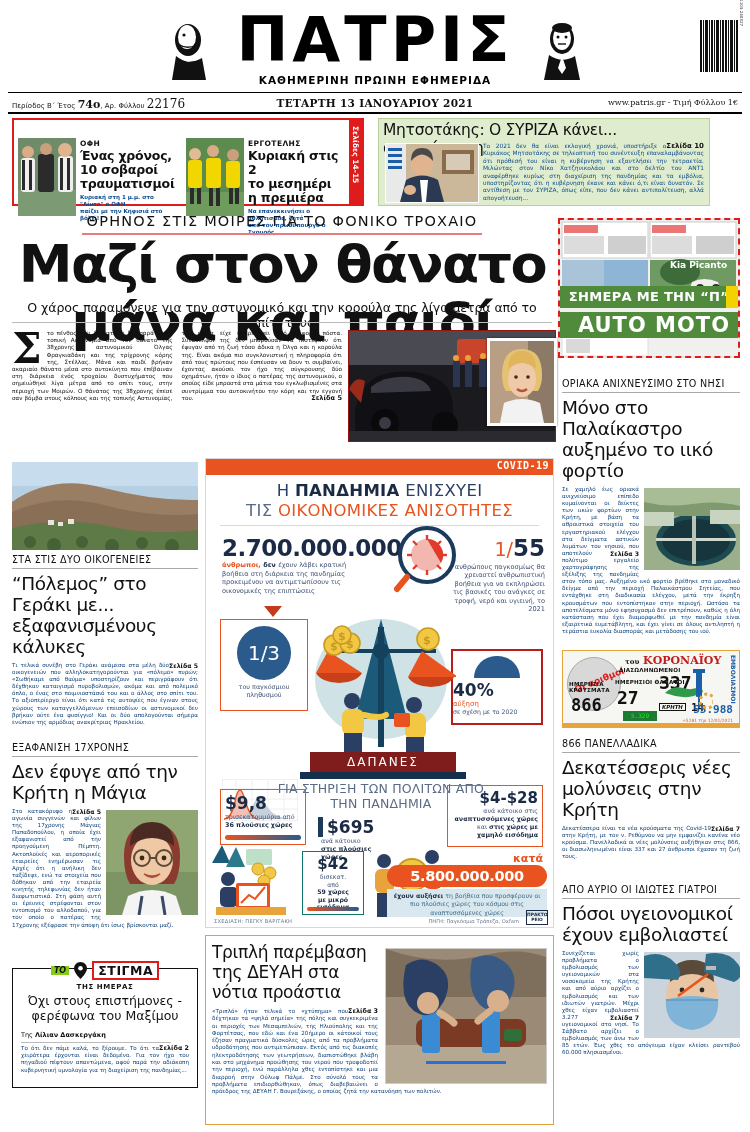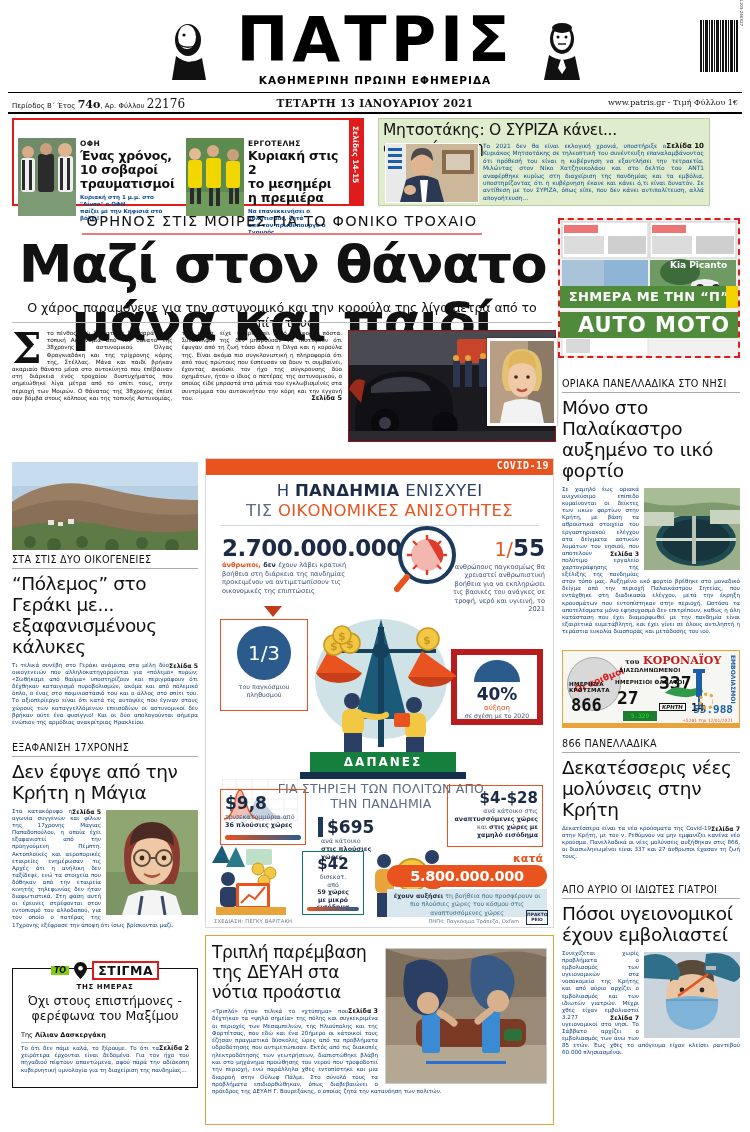--- a/index.html
+++ b/index.html
@@ -102,27 +102,27 @@
   .ig-bigtxt .or{color:#e8531f;font-weight:bold;}
   .ig-bigtxt .bk{color:#1b2a45;font-weight:bold;}
   .ig-arrow{position:absolute;left:58px;top:147px;width:0;height:0;border-left:9px solid transparent;border-right:9px solid transparent;border-top:11px solid #c23b1b;}
   .ig-1of33{position:absolute;right:8px;top:76px;width:95px;text-align:right;}
   .ig-1of33 .n{font-size:19px;color:#e8531f;}
   .ig-1of33 .n b{font-size:23px;color:#1b2a45;}
   .ig-1of33 .t{font-size:6.6px;line-height:8.4px;color:#3f5275;margin-top:2px;}
   .ig-third{position:absolute;left:14px;top:160px;width:88px;height:92px;border:1px solid #e8531f;box-sizing:border-box;text-align:center;}
   .ig-third .circ{margin:6px auto 0;width:54px;height:54px;border-radius:50%;border:7px solid #2a5b8c;box-sizing:border-box;color:#fff;font-size:20px;line-height:40px;background:#2a5b8c;}
   .ig-third .cap{font-size:6.4px;line-height:8px;color:#3f5275;margin-top:3px;}
-  .ig-40{position:absolute;right:10px;top:190px;width:92px;height:76px;border:6px solid #b91c1c;box-sizing:border-box;text-align:center;}
+  .ig-40{position:absolute;right:10px;top:190px;width:92px;height:76px;border:2px solid #b91c1c;box-sizing:border-box;text-align:left;}
   .ig-40 .fan{margin:5px auto 0;width:46px;height:22px;background:#2a5b8c;border-radius:46px 46px 0 0;}
   .ig-40 .n{font-size:17px;font-weight:bold;color:#1b2a45;margin-top:2px;}
   .ig-40 .t{font-size:7px;color:#e8531f;}
   .ig-40 .t2{font-size:6.2px;color:#3f5275;line-height:7.6px;}
   .ig-scale{position:absolute;left:100px;top:150px;width:150px;height:150px;}
-  .ig-dap{position:absolute;left:104px;top:293px;width:146px;height:20px;background:#15803d;color:#fff;text-align:center;font-size:12px;font-weight:bold;line-height:20px;letter-spacing:2px;}
+  .ig-dap{position:absolute;left:104px;top:293px;width:146px;height:20px;background:#7f1d1d;color:#fff;text-align:center;font-size:12px;font-weight:normal;line-height:20px;letter-spacing:2px;}
   .ig-dap-base{position:absolute;left:94px;top:313px;width:166px;height:7px;background:#14304d;}
   .ig-dapsub{position:absolute;left:60px;top:322px;width:230px;text-align:center;font-size:12.5px;line-height:15px;color:#5b6b86;letter-spacing:.2px;}
   .ig-98{position:absolute;left:14px;top:330px;width:86px;height:56px;border:1px solid #e8531f;box-sizing:border-box;padding:3px 4px;}
   .ig-98 .n{font-size:17px;font-weight:bold;color:#1b2a45;}
   .ig-98 .t{font-size:6.4px;line-height:8px;color:#3f5275;}
   .ig-98 .t b{color:#1b2a45;}
   .ig-98 .bar{position:absolute;left:4px;right:4px;bottom:4px;height:5px;background:linear-gradient(90deg,#e8531f,#2a5b8c);border-radius:3px;}
   .ig-428{position:absolute;right:10px;top:326px;width:96px;height:62px;border:1px solid #e8531f;box-sizing:border-box;padding:3px 4px;text-align:right;}
   .ig-428 .n{font-size:15px;font-weight:bold;color:#1b2a45;}
   .ig-428 .t{font-size:6.3px;line-height:8px;color:#3f5275;}
@@ -694,21 +694,21 @@
       </svg>
     </div>
     <div class="ba-head">Τριπλή παρέμβαση της ΔΕΥΑΗ στα νότια προάστια</div>
     <div class="ba-body">
       <b class="pg">Σελίδα 3</b>
       <span>«Τριπλό» ήταν τελικά το «χτύπημα» που δέχτηκαν τα «ψηλά σημεία» της πόλης και συγκεκριμένα οι περιοχές των Μεσαμπελιών, της Ηλιούπολης και της Φορτέτσας, που εδώ και ένα 20ήμερο οι κάτοικοί τους έζησαν πραγματικά δύσκολες ώρες από τα προβλήματα υδροδότησης που αντιμετώπισαν. Εκτός από τις διακοπές ηλεκτροδότησης των γεωτρήσεων, διαπιστώθηκε βλάβη και στο μηχάνημα προώθησης του νερού που τροφοδοτεί την περιοχή, ενώ παράλληλα χθες εντοπίστηκε και μια διαρροή στην Ούλωφ Πάλμε. Στο σύνολό τους τα προβλήματα επιδιορθώθηκαν, όπως διαβεβαιώνει ο πρόεδρος της ΔΕΥΑΗ Γ. Βουρεξάκης, ο οποίος ζητά την κατανόηση των πολιτών.</span>
     </div>
   </div>
 
   <div class="rcol">
-    <div class="kicker">ΟΡΙΑΚΑ ΠΑΝΕΛΛΑΔΙΚΑ ΣΤΟ ΝΗΣΙ</div>
+    <div class="kicker">ΟΡΙΑΚΑ ΑΝΙΧΝΕΥΣΙΜΟ ΣΤΟ ΝΗΣΙ</div>
     <div class="head2">Μόνο στο Παλαίκαστρο αυξημένο το ιικό φορτίο</div>
     <div class="body-sm" style="margin-top:5px">
       <div class="r-wrapimg">
         <svg class="ph" viewBox="0 0 96 82" preserveAspectRatio="none">
           <rect width="96" height="82" fill="#9bb08a"></rect>
           <rect y="0" width="96" height="18" fill="#a8bd96"></rect>
           <ellipse cx="52" cy="52" rx="40" ry="26" fill="#1e4a52"></ellipse>
           <ellipse cx="52" cy="52" rx="34" ry="21" fill="#16353c"></ellipse>
           <rect x="12" y="50" width="80" height="3" fill="#cfd8cc"></rect>
           <rect x="48" y="28" width="4" height="48" fill="#b9c2b3"></rect>

